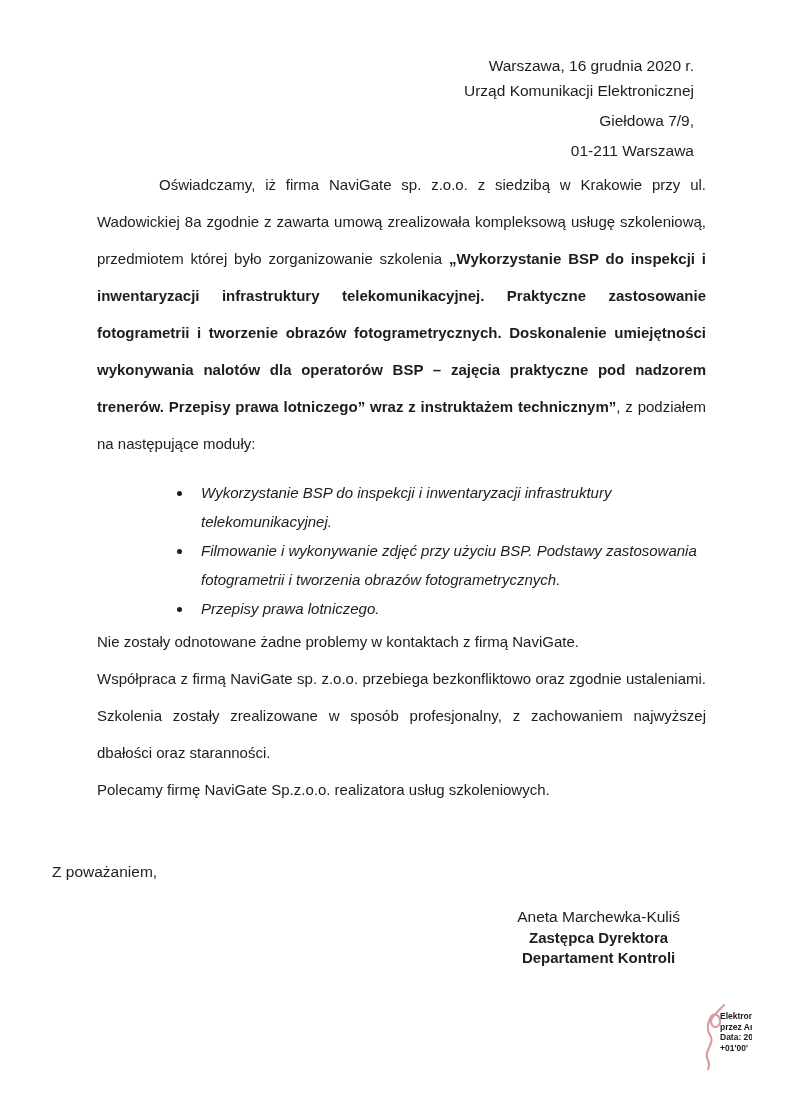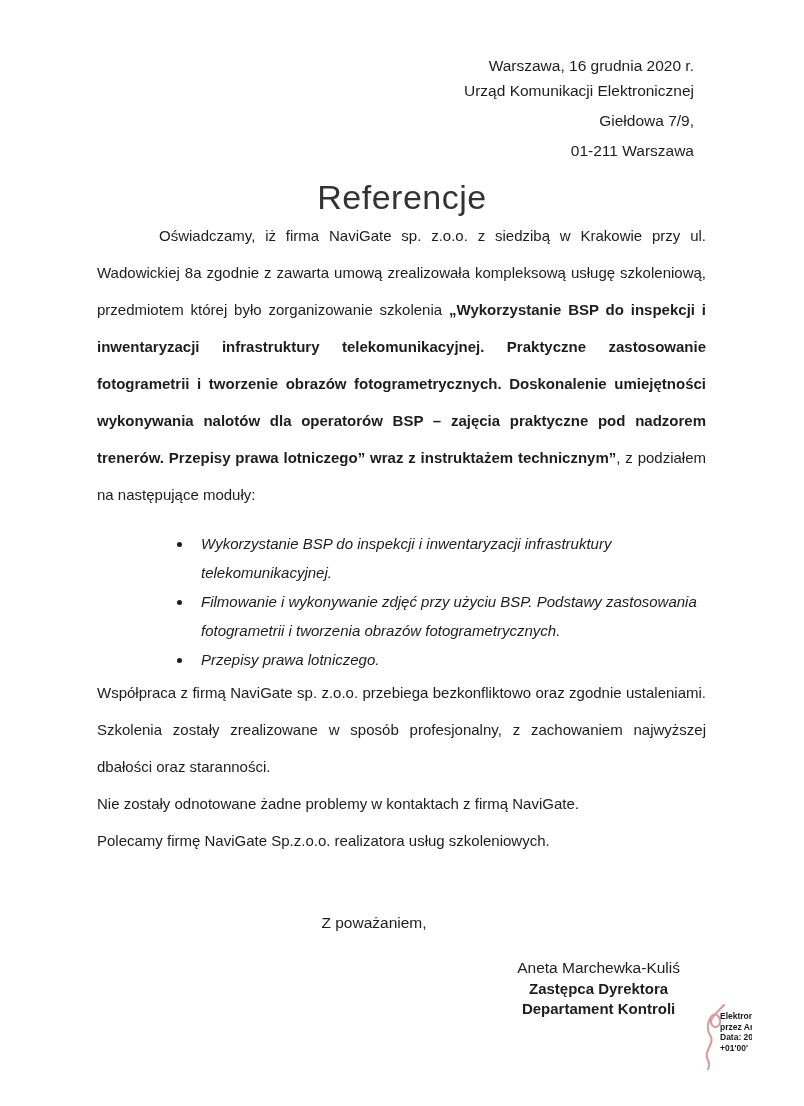--- a/index.html
+++ b/index.html
@@ -64,21 +64,21 @@
 
   .p-participants { margin-top: 34px; }
   .p-cooperation  { margin-top: 10px; }
   .p-noproblems   { margin-top: 0; }
   .p-recommend    { margin-top: 12px; }
 
   
   .closing-line {
     margin-top: 54px;
     padding-right: 56px;
-    text-align: center;
+    text-align: left;
     font-size: 15.5px;
     line-height: 20px;
   }
   .sig-block {
     margin-top: 24px;
     padding-right: 72px;
     text-align: right;
   }
   .sig-inner {
     display: inline-block;
@@ -121,36 +121,35 @@
 <div class="page">
 
   <div class="date-line">Warszawa, 16 grudnia 2020 r.</div>
 
   <div class="recipient">
     <div>Urząd Komunikacji Elektronicznej</div>
     <div>Giełdowa 7/9,</div>
     <div>01-211 Warszawa</div>
   </div>
 
-  <h1 class="doc-title">Referencje</h1>
 
   <div class="body-wrap">
 
     <p class="para p-intro"><span>Oświadczamy,  iż firma NaviGate sp. z.o.o. z siedzibą w Krakowie przy ul. Wadowickiej 8a zgodnie z zawarta umową zrealizowała kompleksową usługę szkoleniową, przedmiotem której było zorganizowanie szkolenia </span><span class="bold">„Wykorzystanie BSP do inspekcji i inwentaryzacji infrastruktury telekomunikacyjnej. Praktyczne zastosowanie fotogrametrii i tworzenie obrazów fotogrametrycznych. Doskonalenie umiejętności wykonywania nalotów dla operatorów BSP – zajęcia praktyczne pod nadzorem trenerów. Przepisy prawa lotniczego” wraz z instruktażem technicznym”</span><span>, z podziałem na następujące moduły:</span></p>
 
     <ul class="modules">
       <li>Wykorzystanie BSP do inspekcji i inwentaryzacji infrastruktury telekomunikacyjnej.</li>
       <li>Filmowanie i wykonywanie zdjęć przy użyciu BSP. Podstawy zastosowania fotogrametrii i tworzenia obrazów fotogrametrycznych.</li>
       <li>Przepisy prawa lotniczego.</li>
     </ul>
 
 
+    <p class="para p-noproblems">Nie zostały odnotowane żadne problemy w kontaktach z firmą NaviGate.</p>
+
     <p class="para p-cooperation">Współpraca z firmą NaviGate sp. z.o.o.  przebiega bezkonfliktowo oraz zgodnie ustaleniami. Szkolenia zostały zrealizowane w sposób profesjonalny, z zachowaniem najwyższej dbałości oraz staranności.</p>
-
-    <p class="para p-noproblems">Nie zostały odnotowane żadne problemy w kontaktach z firmą NaviGate.</p>
 
     <p class="para p-recommend">Polecamy firmę NaviGate Sp.z.o.o. realizatora usług szkoleniowych.</p>
 
   </div>
 
   <div class="closing-line">Z poważaniem,</div>
 
   <div class="sig-block">
     <div class="sig-inner">
       <div class="sig-name">Aneta Marchewka-Kuliś</div>

